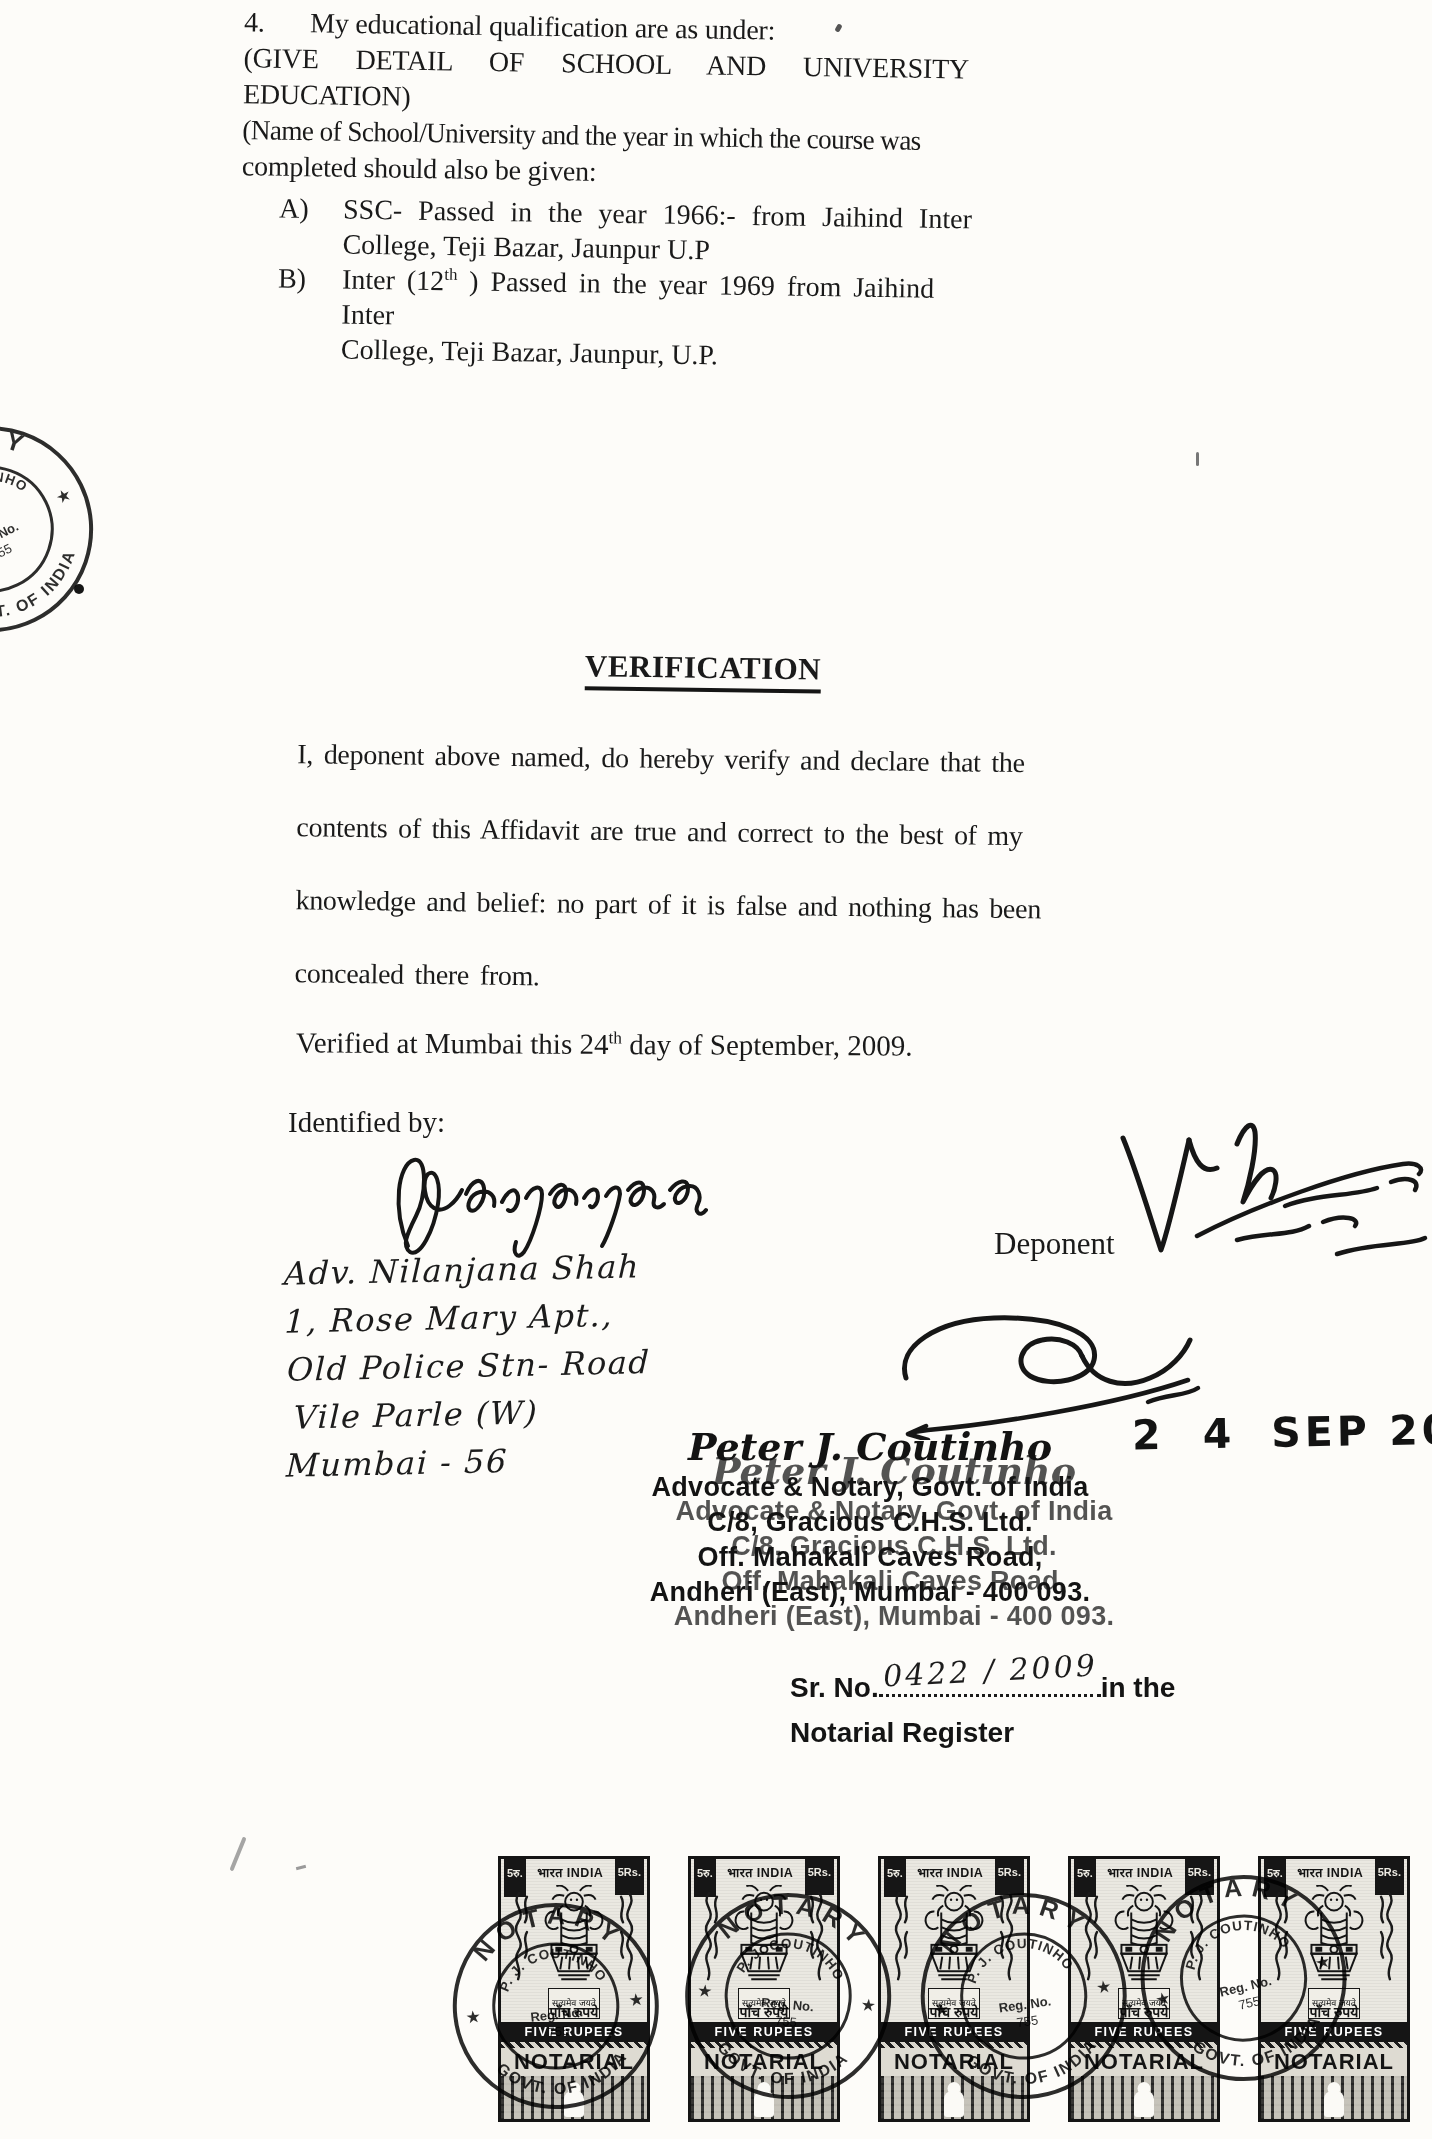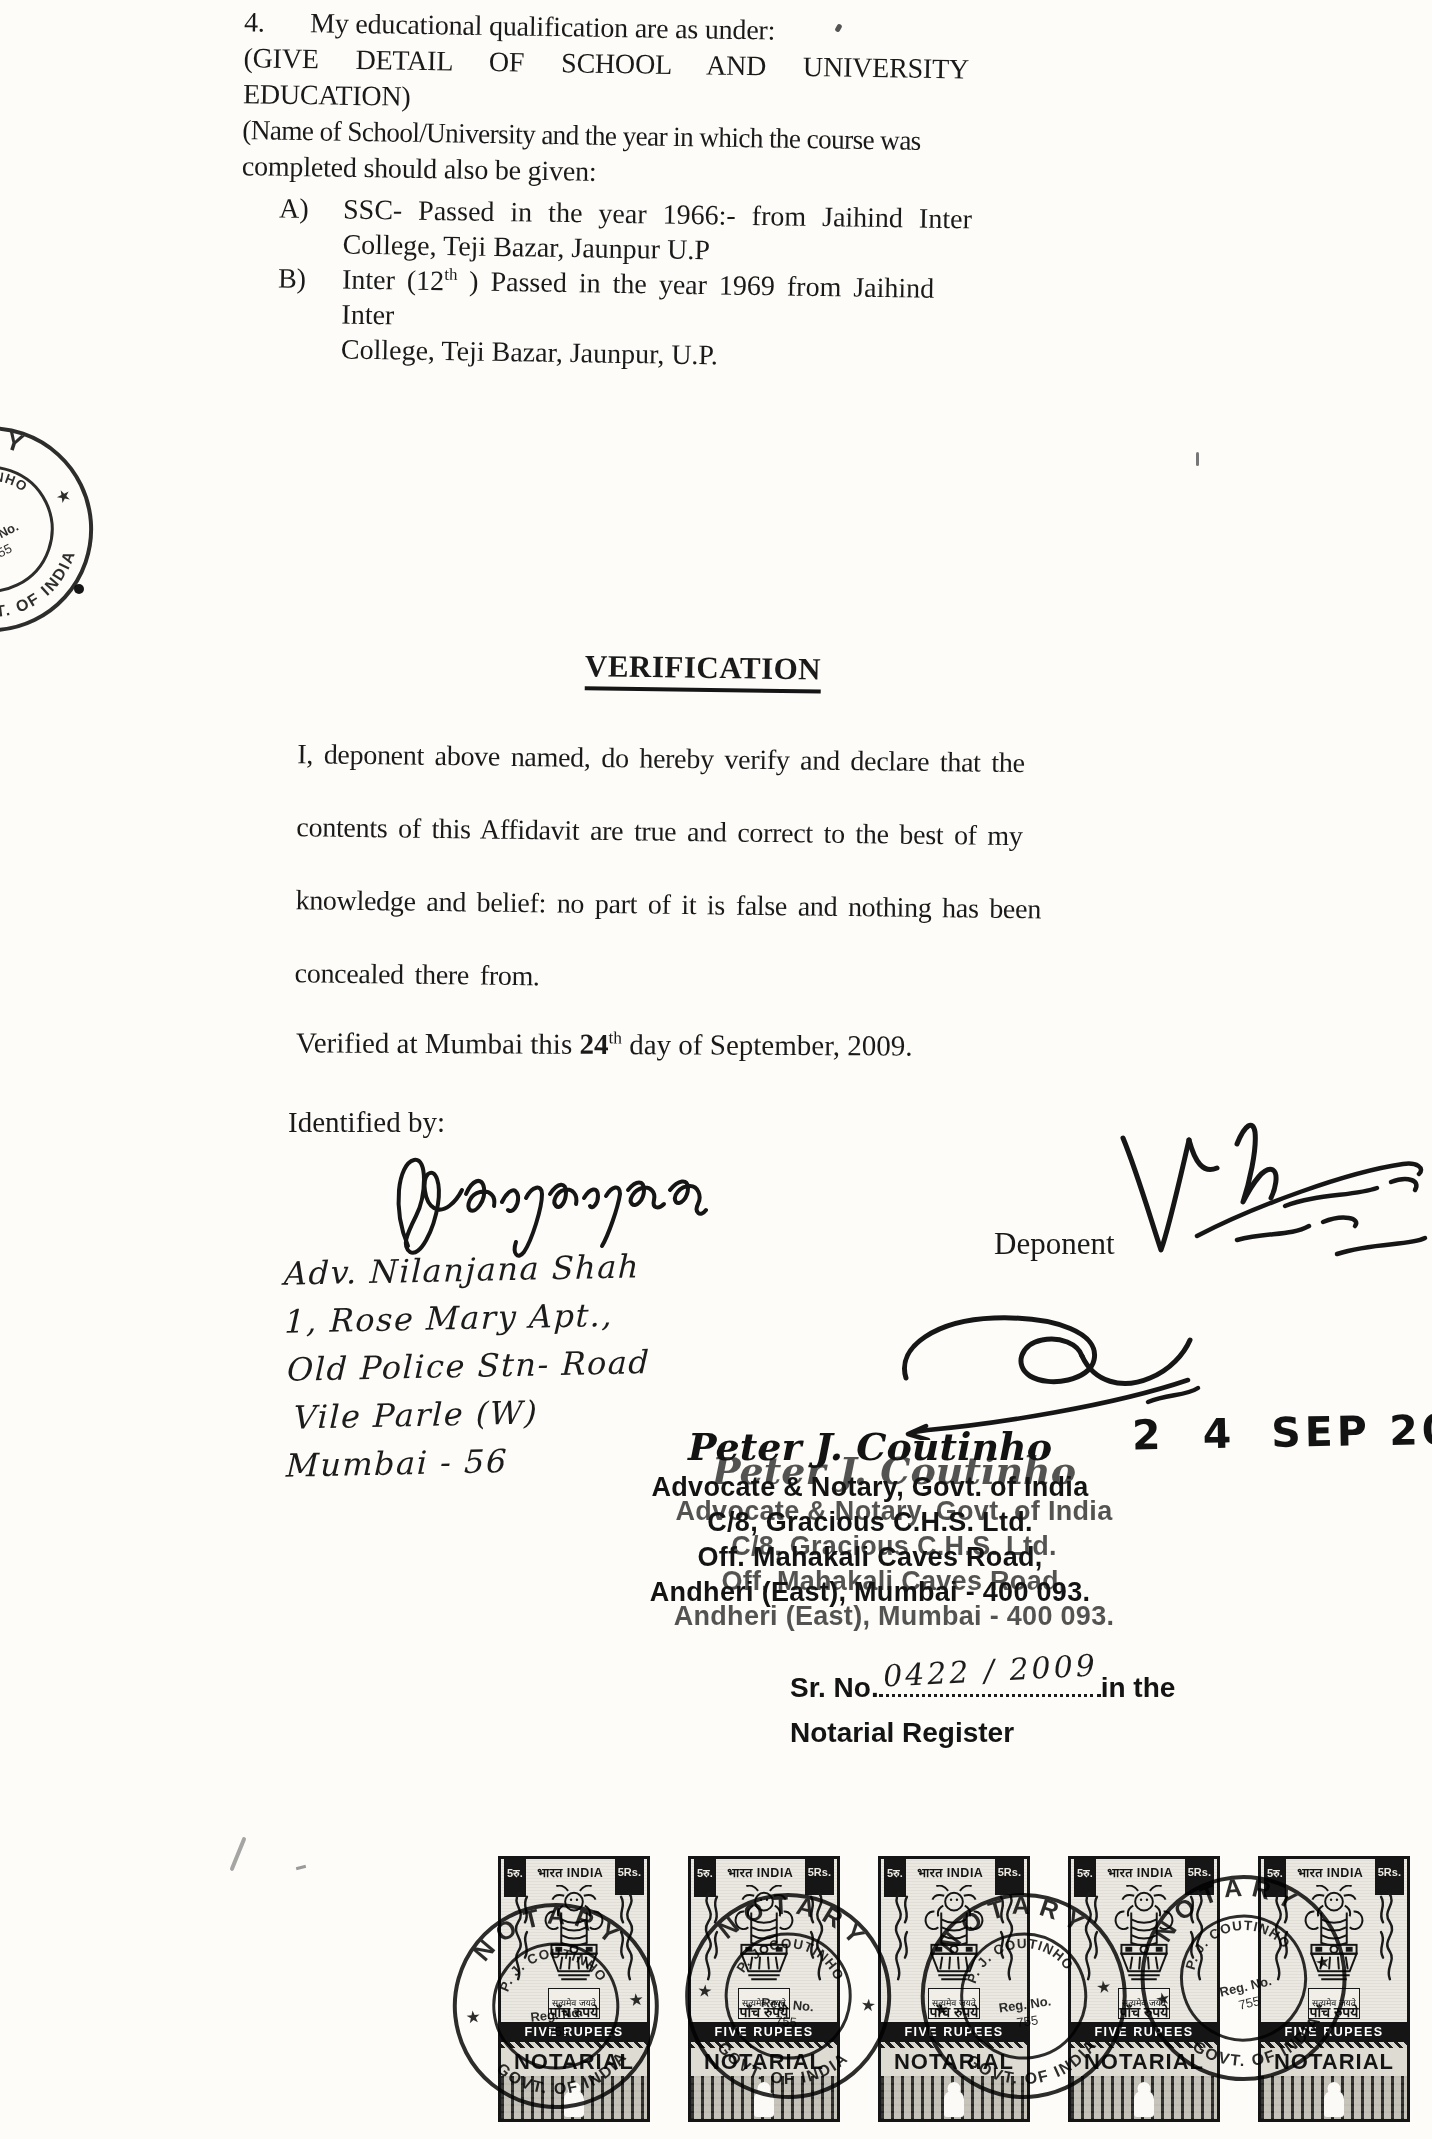--- a/index.html
+++ b/index.html
@@ -137,21 +137,21 @@
     <span class="ver-title">VERIFICATION</span>
   </div>
   <section class="abs ver-para">
     <div class="ver-line">I, deponent above named, do hereby verify and declare that the</div>
     <div class="ver-line">contents of this Affidavit are true and correct to the best of my</div>
     <div class="ver-line">knowledge and belief: no part of it is false and nothing has been</div>
     <div class="ver-line">concealed there from.</div>
   </section>
 
   <div class="abs verified">
-    <span>Verified at Mumbai this </span><span style="font-weight:bold">24</span><sup>th</sup><span> day of September, 2009.</span>
+    <span>Verified at Mumbai this </span><span style="font-weight:normal">24</span><sup>th</sup><span> day of September, 2009.</span>
   </div>
 
   <div class="abs identified">Identified by:</div>
 
   <svg class="abs sig-svg" style="left:378px;top:1146px" width="330" height="118" viewBox="0 0 330 118">
     <path stroke-width="4" d="M30,100 C14,62 20,18 36,14 C50,11 48,50 38,70 C28,90 24,100 32,106 C42,112 56,84 60,58 C63,38 58,22 50,28 C44,34 46,56 56,62 C66,68 78,56 84,44"></path>
     <path stroke-width="4" d="M88,48 C94,34 104,30 106,42 C108,54 98,68 92,64 C88,60 92,48 102,46 C112,44 118,50 116,60"></path>
     <path stroke-width="4" d="M124,56 C130,44 138,40 140,50 C141,60 134,68 130,64"></path>
     <path stroke-width="4" d="M148,52 C154,40 164,38 164,48 C164,62 154,94 146,106 C140,114 134,108 138,96"></path>
     <path stroke-width="4" d="M172,48 C180,36 188,36 188,46 C188,56 182,64 178,60 C174,56 178,46 186,44 C194,42 200,48 198,58"></path>

